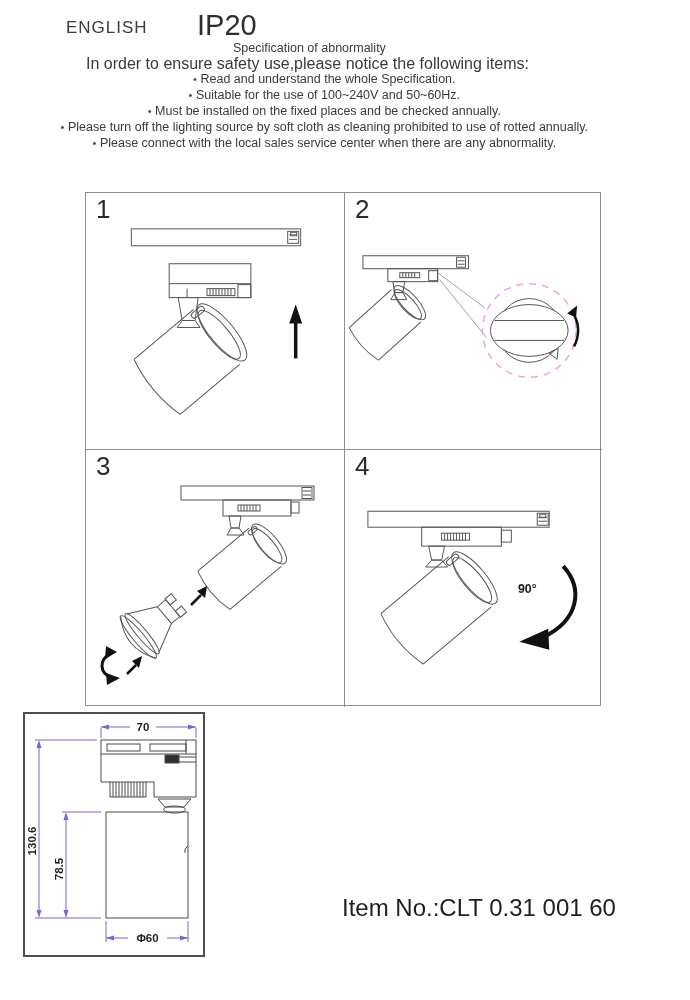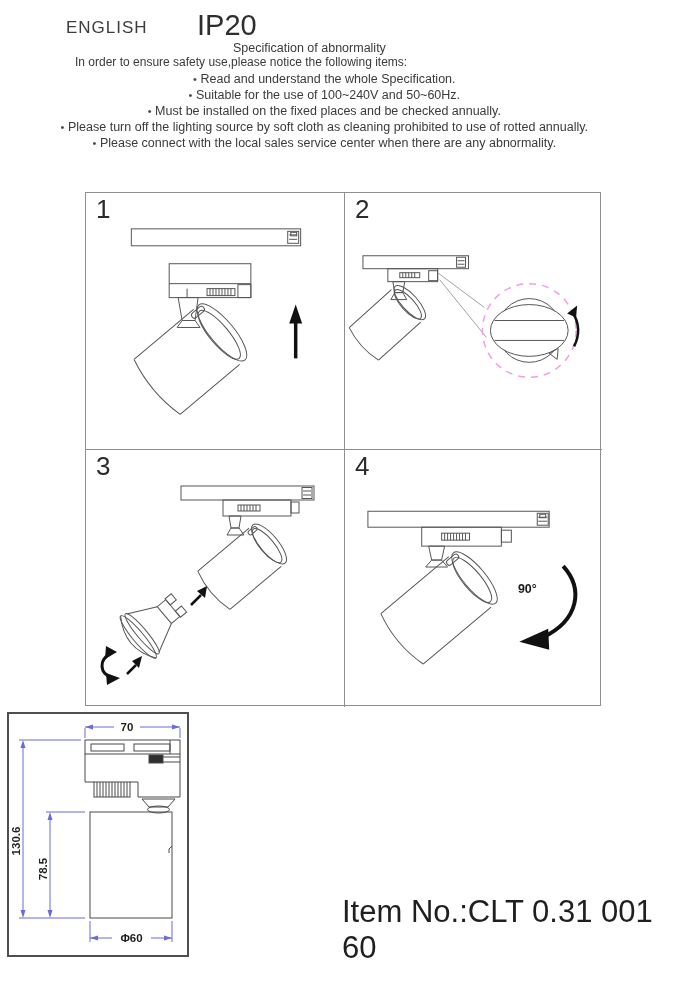--- a/index.html
+++ b/index.html
@@ -3,38 +3,38 @@
 <meta charset="utf-8">
 <style>
   html,body{margin:0;padding:0;background:#fff;}
   body{width:690px;height:1000px;position:relative;overflow:hidden;
        font-family:"Liberation Sans","DejaVu Sans",sans-serif;color:#333;}
   .abs{position:absolute;}
   
   .lang{left:66px;top:18px;font-size:17px;letter-spacing:1px;color:#3c3c3c;}
   .ip{left:197px;top:9px;font-size:29px;color:#2e2e2e;}
   .subtitle{left:233px;top:41px;font-size:12.5px;color:#3a3a3a;}
-  .intro{left:75px;top:55px;font-size:12px;color:#3a3a3a;}
+  .intro{left:86px;top:55px;font-size:16px;color:#3a3a3a;}
   .bullets{left:57px;top:71px;font-size:12.5px;color:#3a3a3a;text-align:center;}
   .bullet-row{height:16.1px;line-height:16.1px;white-space:nowrap;}
   .bullet-dot{display:inline-block;width:11px;font-size:11px;vertical-align:top;color:#4a4a4a;}
   
   .grid{left:85px;top:192px;width:516px;height:514px;border:1px solid #8f8f8f;
         display:grid;grid-template-columns:259px 257px;grid-template-rows:257px 257px;box-sizing:border-box;}
   .cell{position:relative;box-sizing:border-box;}
   .cell.br{border-right:1px solid #8f8f8f;}
   .cell.bb{border-bottom:1px solid #8f8f8f;}
   .step-num{position:absolute;left:10px;top:1px;font-size:26px;color:#2b2b2b;z-index:2;}
   .cell svg{position:absolute;left:0;top:0;width:100%;height:100%;}
   
-  .dimbox{left:7px;top:712px;width:178px;height:241px;border:2px solid #4f4f4f;box-sizing:content-box;text-align:right;}
+  .dimbox{left:23px;top:712px;width:178px;height:241px;border:2px solid #4f4f4f;box-sizing:content-box;text-align:right;}
   .dimbox svg{position:absolute;left:0;top:0;width:178px;height:241px;}
   .dimtext{font-size:11.5px;font-weight:600;fill:#1e1e1e;}
   
-  .itemno{left:342px;top:894px;font-size:31px;color:#1f1f1f;}
+  .itemno{left:342px;top:894px;font-size:24px;color:#1f1f1f;}
 </style>
 </head>
 <body>
 
 <div class="abs lang">ENGLISH</div>
 <div class="abs ip">IP20</div>
 <div class="abs subtitle">Specification of abnormality</div>
 <div class="abs intro">In order to ensure safety use,please notice the following items:</div>
 
 <div class="abs bullets">

